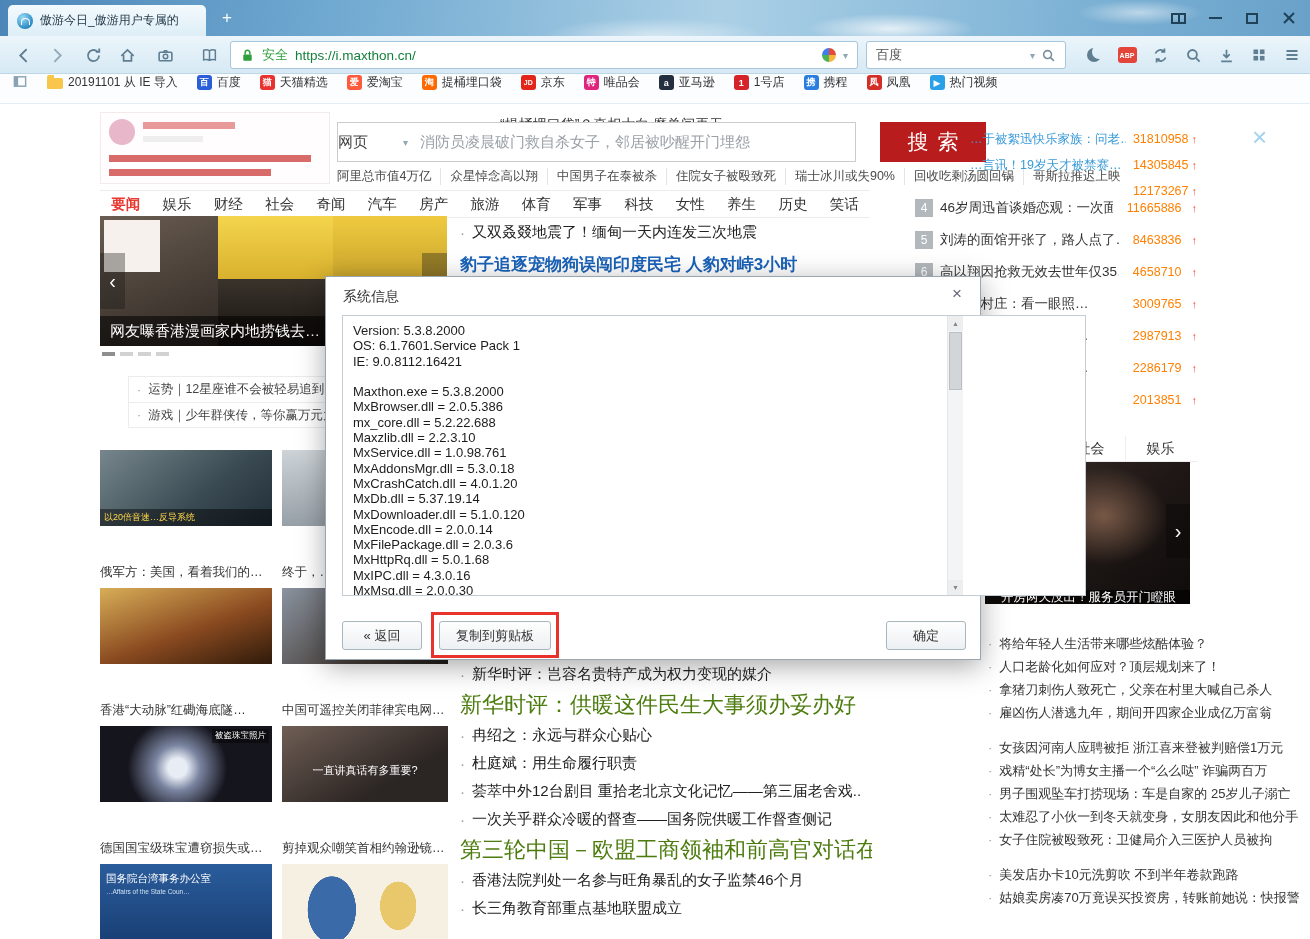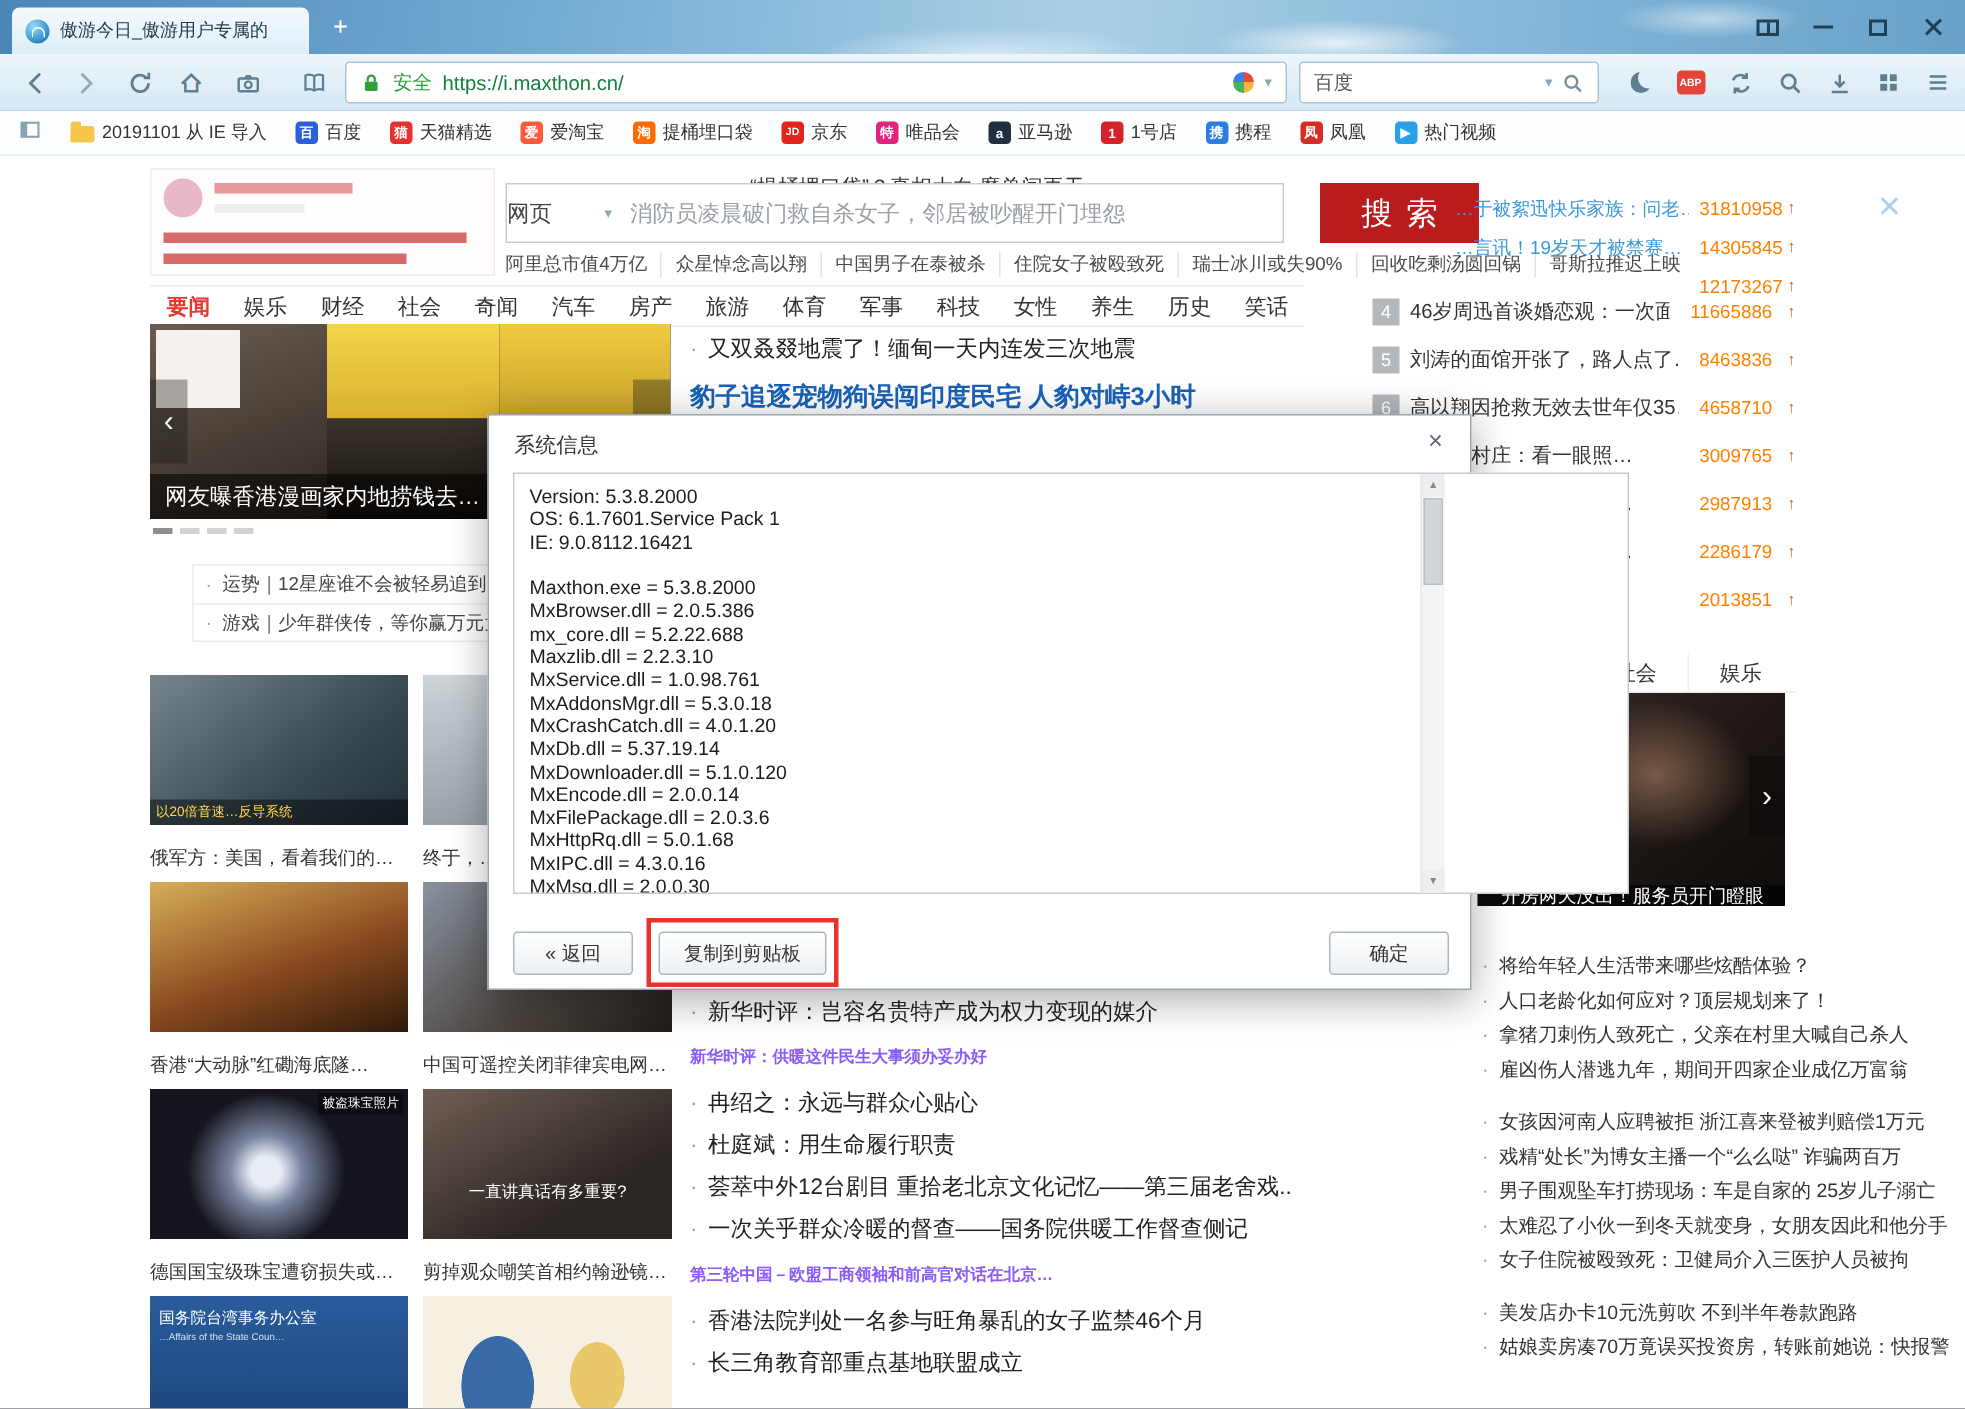--- a/index.html
+++ b/index.html
@@ -32,21 +32,21 @@
 .url{color:#15803d;font-size:13.5px;margin-right:auto}
 .pin{width:14px;height:14px;border-radius:50%;background:conic-gradient(#e5493c 0 25%,#f5b63c 0 50%,#49b356 0 75%,#3d7ee8 0);flex:none}
 .caret{color:#8fa6b4;font-size:10px}
 .sbox{position:absolute;left:866px;top:5px;width:200px;height:28px;background:#fff;border:1px solid #a7c6dc;border-radius:3px;display:flex;align-items:center;gap:6px;padding:0 9px}
 .sename{font-size:13px;color:#555;margin-right:auto}
 .tools{position:absolute;right:8px;top:0;height:38px;display:flex;align-items:center;gap:13px}
 .tbtn{width:20px;height:20px;display:flex;align-items:center;justify-content:center}
 .abp{width:19px;height:16px;border-radius:3px;background:#e3453a;color:#fff;font-size:7px;font-weight:bold;display:flex;align-items:center;justify-content:center}
 .moon{width:14px;height:14px;border-radius:50%;box-shadow:inset 5px -3px 0 0 #5f7e92}
 
-.bmbar{position:absolute;left:0;top:74px;width:100%;height:30px;background:#fbfdff;border-bottom:1px solid #e3edf4;display:flex;align-items:center;gap:19px;padding:0 12px}
+.bmbar{position:absolute;left:0;top:74px;width:100%;height:30px;background:#fbfdff;border-bottom:1px solid #e3edf4;display:flex;align-items:flex-start;gap:19px;padding:0 12px}
 .bm{display:flex;align-items:center;gap:5px;font-size:12px;color:#333;flex:none}
 .bmic{width:15px;height:15px;border-radius:3px;color:#fff;font-size:9px;font-weight:bold;display:flex;align-items:center;justify-content:center;flex:none}
 .fold{width:16px;height:11px;background:#f7c64a;border-radius:1px 2px 2px 1px;position:relative;margin-top:2px}
 .fold::before{content:"";position:absolute;left:0;top:-3px;width:7px;height:3px;background:#f7c64a;border-radius:2px 1px 0 0}
 
 .page{position:absolute;left:0;top:104px;width:1310px;height:835px;background:#fff;overflow:hidden}
 .scat{position:absolute;left:337px;top:18px;width:72px;height:40px;border:1px solid #ccc;display:flex;align-items:center;justify-content:space-between;gap:7px;font-size:15px;color:#444;background:#fff}
 .sinput{position:absolute;left:408px;top:18px;width:448px;height:40px;border:1px solid #ccc;border-left:none;padding:0 12px;font-size:15px;color:#9aa0a6;background:#fff;outline:none;font-family:inherit}
 .sbtn{position:absolute;left:880px;top:18px;width:106px;height:40px;background:#b91c1c;color:#fff;font-size:21px;display:flex;align-items:center;justify-content:center;letter-spacing:9px;text-indent:9px}
 .ovx{position:absolute;left:1252px;top:20px;font-size:26px;color:#a5d2ef;line-height:1}
@@ -68,30 +68,30 @@
 .dots{position:absolute;left:102px;top:248px;display:flex;gap:5px}
 .dot{width:13px;height:4px;background:#d2d2d2}
 .dot.on{background:#8f8f8f}
 .hline{position:absolute;left:460px;top:114px;width:408px}
 .h1{font-size:15px;color:#222;height:28px;display:flex;align-items:center;white-space:nowrap;overflow:hidden}
 .h2{font-size:17px;font-weight:bold;color:#1a62b8;height:36px;display:flex;align-items:center;white-space:nowrap;overflow:hidden}
 .bull::before{content:"·";color:#999;margin-right:7px;font-weight:normal}
 .qlist{position:absolute;left:128px;top:272px;width:208px;border:1px solid #ececec;background:#fff}
 .qrow{height:25px;display:flex;align-items:center;font-size:12.5px;color:#444;padding:0 8px;white-space:nowrap;overflow:hidden}
 .qrow+.qrow{border-top:1px solid #ececec}
-.ph{position:absolute;width:172px;height:100px;overflow:hidden}
+.ph{position:absolute;width:172px;height:76px;overflow:hidden}
 .pcap{position:absolute;width:172px;height:20px;font-size:12.5px;color:#333;display:flex;align-items:center;white-space:nowrap;overflow:hidden}
 .pov{position:absolute;left:0;right:0;bottom:0;background:rgba(0,0,0,.45);color:#ffd84a;font-size:9px;padding:2px 4px;white-space:nowrap;overflow:hidden}
 .ptag{position:absolute;right:3px;top:3px;background:rgba(0,0,0,.4);color:#fff;font-size:8.5px;padding:1px 3px;white-space:nowrap}
 .ptxt{position:absolute;left:0;right:0;bottom:24px;text-align:center;color:#fff;font-size:11px;white-space:nowrap;overflow:hidden}
 .pcn{position:absolute;left:6px;top:8px;color:#fff;font-size:10.5px;white-space:nowrap}
 .pen{position:absolute;left:6px;top:24px;color:#cfe0f2;font-size:6.5px;white-space:nowrap}
 .nlist{position:absolute;left:460px;top:556px;width:412px}
 .nl{font-size:15px;color:#222;height:28px;display:flex;align-items:center;white-space:nowrap;overflow:hidden}
-.nl.em{font-size:11px;font-weight:bold;color:#8b5cf6;height:33px}
+.nl.em{font-size:22px;font-weight:normal;color:#4d7c0f;height:33px}
 .rank{position:absolute;left:915px;top:88px;width:282px}
 .rk{display:flex;align-items:center;height:32px;gap:7px}
 .rkn{width:18px;height:18px;background:#b3b8bd;color:#fff;font-size:12px;display:flex;align-items:center;justify-content:center;flex:none}
 .rkt{flex:1;font-size:13.5px;color:#333;white-space:nowrap;overflow:hidden}
 .rtabs{position:absolute;left:985px;top:332px;width:212px;height:26px;border-bottom:1px solid #ececec;display:flex}
 .rtab{width:70px;display:flex;align-items:center;justify-content:center;font-size:14px;color:#333}
 .rtab+.rtab{border-left:1px solid #eee}
 .rphoto{position:absolute;left:985px;top:358px;width:205px;height:142px;background:linear-gradient(140deg,#3c2f2a,#1e1715 55%,#0f0c0b);overflow:hidden}
 .rphoto::before{content:"";position:absolute;inset:0;background:radial-gradient(90px 70px at 58% 38%,rgba(190,140,110,.55),transparent 70%)}
 .rcap{position:absolute;left:0;right:0;bottom:0;height:14px;background:rgba(0,0,0,.6);color:#fff;font-size:12.5px;display:flex;align-items:center;padding:0 16px;white-space:nowrap;overflow:hidden}

